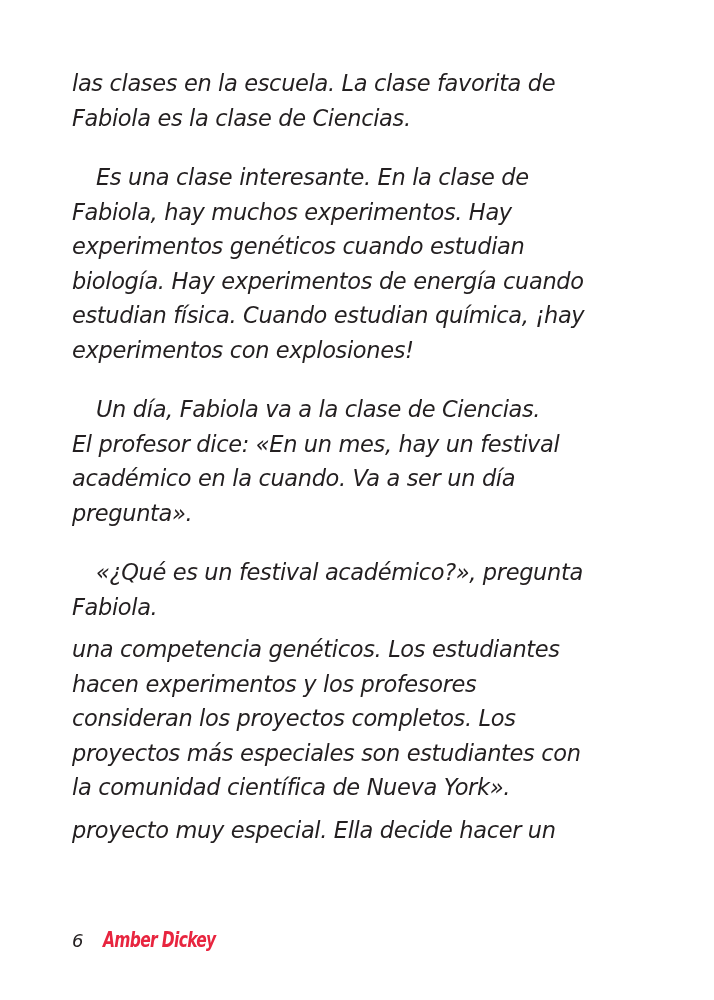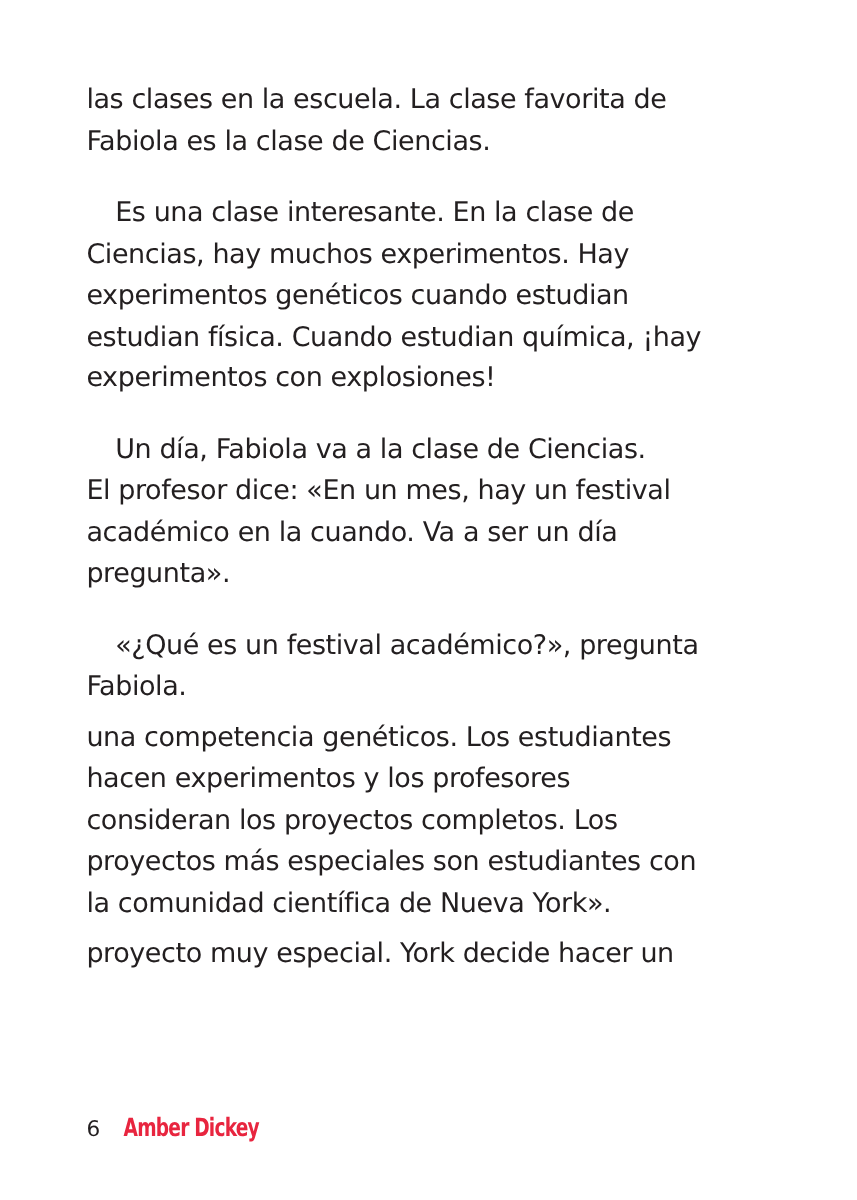--- a/index.html
+++ b/index.html
@@ -1,17 +1,17 @@
 <!DOCTYPE html>
 <html><head>
 <meta charset="utf-8">
 <style>
   html, body { margin: 0; padding: 0; background: #ffffff; }
   body { width: 714px; height: 1000px; position: relative; overflow: hidden; }
-  .page { position: absolute; left: 0; top: 0; width: 714px; height: 824px; }
+  .page { position: absolute; left: 0; top: 0; width: 714px; height: 824px; font-style: italic; }
   .content {
     position: absolute; left: 72px; top: 66px; width: 580px;
     font-family: "DejaVu Sans", sans-serif;
     font-size: 22.5px; line-height: 34.5px; color: #231f20;
     letter-spacing: -0.35px;
   }
   .para { margin: 0 0 8px 0; }
   .para .line { display: block; white-space: nowrap; }
   .para .line.indent { padding-left: 24px; margin-top: 25px; }
   .footer {
@@ -34,22 +34,23 @@
 <div class="page">
   <div class="content">
 
     <p class="para">
       <span class="line">las clases en la escuela. La clase favorita de</span>
       <span class="line">Fabiola es la clase de Ciencias.</span>
     </p>
 
     <p class="para">
       <span class="line indent">Es una clase interesante. En la clase de</span>
-      <span class="line">Ciencias, hay muchos experimentos. Hay</span>
+      <span class="line">Fabiola, hay muchos experimentos. Hay</span>
       <span class="line">experimentos genéticos cuando estudian</span>
+      <span class="line">biología. Hay experimentos de energía cuando</span>
       <span class="line">estudian física. Cuando estudian química, ¡hay</span>
       <span class="line">experimentos con explosiones!</span>
     </p>
 
     <p class="para">
       <span class="line indent">Un día, Fabiola va a la clase de Ciencias.</span>
       <span class="line">El profesor dice: «En un mes, hay un festival</span>
       <span class="line">académico en la cuando. Va a ser un día</span>
       <span class="line">pregunta».</span>
     </p>
@@ -61,21 +62,21 @@
 
     <p class="para">
       <span class="line">una competencia genéticos. Los estudiantes</span>
       <span class="line">hacen experimentos y los profesores</span>
       <span class="line">consideran los proyectos completos. Los</span>
       <span class="line">proyectos más especiales son estudiantes con</span>
       <span class="line">la comunidad científica de Nueva York».</span>
     </p>
 
     <p class="para">
-      <span class="line">proyecto muy especial. York decide hacer un</span>
+      <span class="line">proyecto muy especial. Ella decide hacer un</span>
     </p>
 
   </div>
 
   <div class="footer">
     <span class="page-number">6</span>
     <span class="author">Amber Dickey</span>
   </div>
 </div>
 

